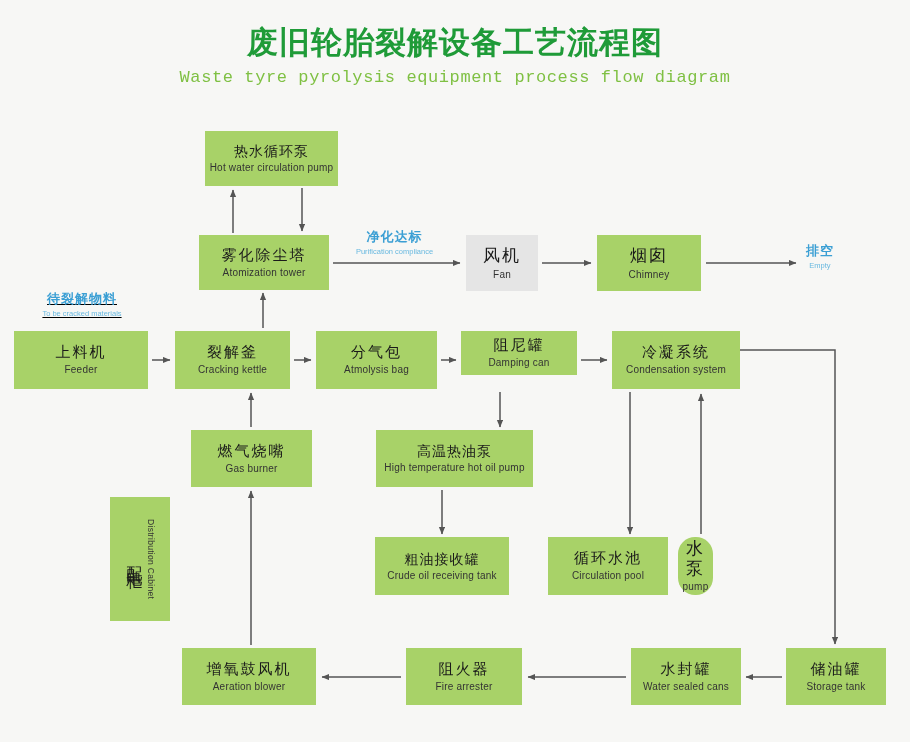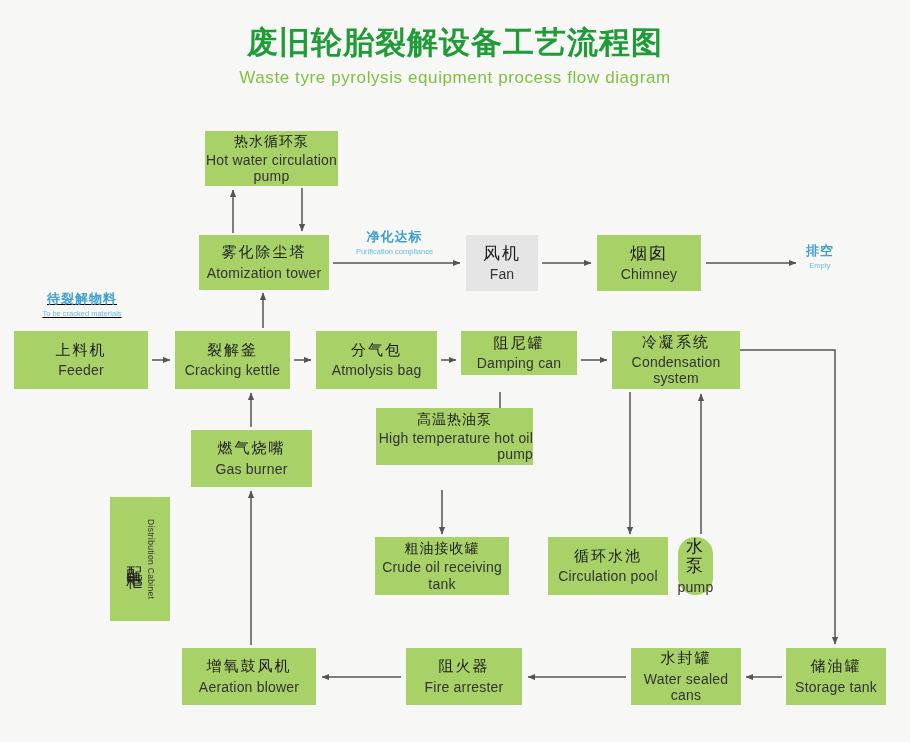--- a/index.html
+++ b/index.html
@@ -14,36 +14,36 @@
   #stage{position:relative;width:910px;height:742px;}
 
   
   .title-zh{
     position:absolute;left:0;top:22px;width:910px;text-align:center;
     font-size:31px;font-weight:bold;color:#1f9b38;letter-spacing:1px;
     font-family:"DejaVu Sans","Liberation Sans",sans-serif;
   }
   .title-en{
     position:absolute;left:0;top:68px;width:910px;text-align:center;
-    font-size:17px;color:#7fc043;letter-spacing:.6px;
+    font-size:17px;color:#7fc043;letter-spacing:.6px;font-family:Liberation Mono, monospace;
   }
 
   
   .node{
     position:absolute;
     background:#a8d268;
     display:flex;flex-direction:column;align-items:center;justify-content:center;
     box-sizing:border-box;text-align:center;line-height:1.15;
   }
   .node .zh{
     color:#1a1a1a;font-weight:normal;font-size:15px;letter-spacing:2px;
     font-family:"DejaVu Sans","Liberation Sans",sans-serif;
   }
   .node .en{
-    color:#333;font-size:14px;margin-top:3px;letter-spacing:.2px;
+    color:#333;font-size:10px;margin-top:3px;letter-spacing:.2px;
     font-family:"Liberation Sans","DejaVu Sans",sans-serif;
   }
   .node.big .zh{font-size:17px;}
   .node.small .zh{font-size:14px;letter-spacing:1px;}
 
   
   .node.vertical{flex-direction:row;align-items:center;justify-content:center;}
   .node.vertical .zh{
     writing-mode:vertical-rl;text-orientation:upright;
     letter-spacing:4px;font-size:16px;
@@ -156,21 +156,21 @@
         <span class="en">Damping can</span>
       </div>
       <div class="node" style="left: 612px; top: 331px; width: 128px; height: 58px; background: rgb(168, 210, 104);">
         <span class="zh">冷凝系统</span>
         <span class="en">Condensation system</span>
       </div>
       <div class="node" style="left: 191px; top: 430px; width: 121px; height: 57px; background: rgb(168, 210, 104);">
         <span class="zh">燃气烧嘴</span>
         <span class="en">Gas burner</span>
       </div>
-      <div class="node small" style="left: 376px; top: 408px; width: 157px; height: 57px; background: rgb(168, 210, 104); text-align: right;">
+      <div class="node small" style="left: 376px; top: 430px; width: 157px; height: 57px; background: rgb(168, 210, 104); text-align: right;">
         <span class="zh">高温热油泵</span>
         <span class="en">High temperature hot oil pump</span>
       </div>
       <div class="node vertical" style="left: 110px; top: 497px; width: 60px; height: 124px; background: rgb(168, 210, 104);">
         <span class="zh">配电柜</span>
         <span class="en">Distribution Cabinet</span>
       </div>
       <div class="node small" style="left: 375px; top: 537px; width: 134px; height: 58px; background: rgb(168, 210, 104);">
         <span class="zh">粗油接收罐</span>
         <span class="en">Crude oil receiving tank</span>

